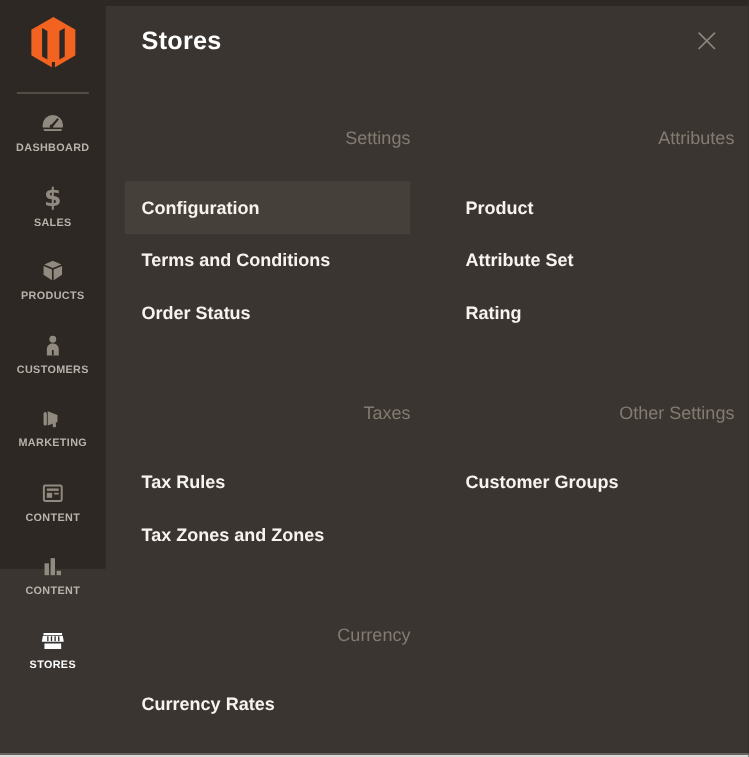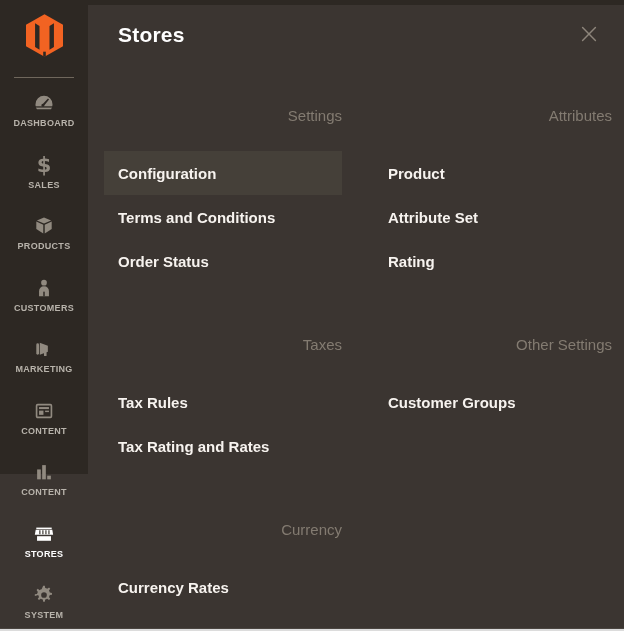--- a/index.html
+++ b/index.html
@@ -143,28 +143,20 @@
               <path d="M3 7.4h18l1 5.4H2z"></path>
               <rect class="cut" x="6.9" y="7.9" width="1.2" height="4.4"></rect>
               <rect class="cut" x="10.2" y="7.9" width="1.2" height="4.4"></rect>
               <rect class="cut" x="13.5" y="7.9" width="1.2" height="4.4"></rect>
               <rect class="cut" x="16.8" y="7.9" width="1.2" height="4.4"></rect>
               <path d="M4.4 14.4h15.2v5H4.4z"></path>
             </svg>
           </span>
           <span class="nav-label">STORES</span>
         </div>
-        <div class="nav-item">
-          <span class="nav-icon">
-            <svg viewBox="0 0 24 24">
-              <path fill-rule="evenodd" d="M11.1 2h1.8l.4 2.4a8 8 0 0 1 2.2.9l2-1.4 1.3 1.3-1.4 2a8 8 0 0 1 .9 2.2l2.4.4v1.8l-2.4.4a8 8 0 0 1-.9 2.2l1.4 2-1.3 1.3-2-1.4a8 8 0 0 1-2.2.9l-.4 2.4h-1.8l-.4-2.4a8 8 0 0 1-2.2-.9l-2 1.4-1.3-1.3 1.4-2a8 8 0 0 1-.9-2.2L2 13v-1.8l2.4-.4a8 8 0 0 1 .9-2.2l-1.4-2 1.3-1.3 2 1.4a8 8 0 0 1 2.2-.9zM12 8.9a3.1 3.1 0 1 0 0 6.2 3.1 3.1 0 0 0 0-6.2z"></path>
-            </svg>
-          </span>
-          <span class="nav-label">SYSTEM</span>
-        </div>
       </nav>
   </aside>
 
   <section id="flyout">
     <div class="top-edge"></div>
     <header class="flyout-header">
       <h1>Stores</h1>
       <button class="close-btn">
         <svg viewBox="0 0 24 24">
           <path d="M5 5l14 14M19 5L5 19"></path>
@@ -187,21 +179,21 @@
               </li>
             </ul>
           </div>
           <div class="menu-section">
             <h3 class="section-heading">Taxes</h3>
             <ul>
               <li>
                 <a class="menu-link">Tax Rules</a>
               </li>
               <li>
-                <a class="menu-link">Tax Rating and Rates</a>
+                <a class="menu-link">Tax Zones and Zones</a>
               </li>
             </ul>
           </div>
           <div class="menu-section">
             <h3 class="section-heading">Currency</h3>
             <ul>
               <li>
                 <a class="menu-link">Currency Rates</a>
               </li>
             </ul>

